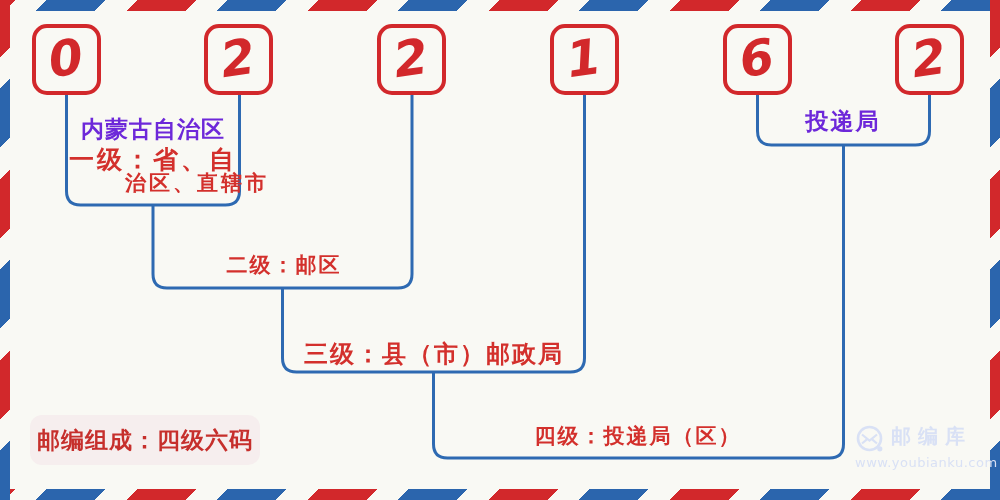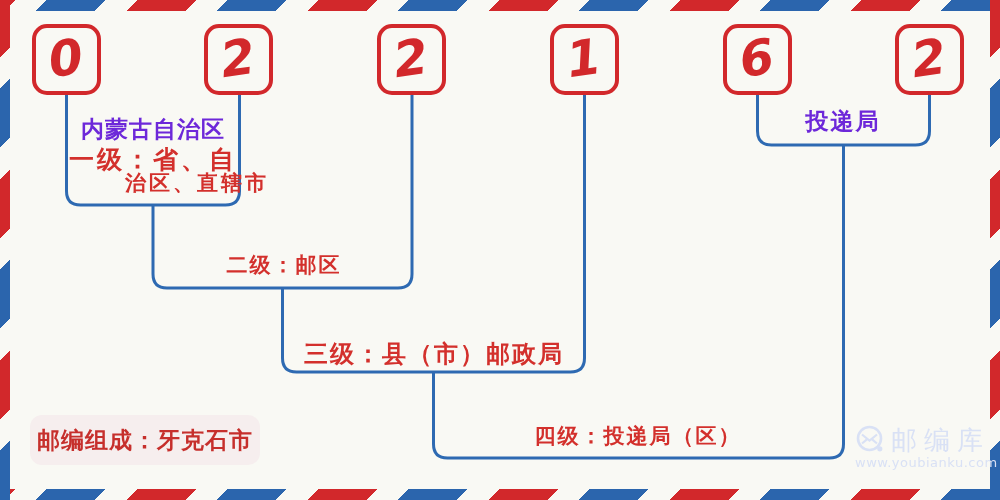--- a/index.html
+++ b/index.html
@@ -51,21 +51,21 @@
   .badge{
     position:absolute;left:30px;top:415px;width:230px;height:50px;
     background:#f6eeee;border-radius:12px;
     display:flex;align-items:center;justify-content:center;
   }
   .badge span{font-size:23px;font-weight:bold;color:#c62f2c;letter-spacing:1px;}
 
   
   .watermark{position:absolute;left:853px;top:422px;width:140px;height:52px;color:#d9e1f5;}
   .wm-icon{position:absolute;left:2px;top:2px;}
-  .wm-brand{position:absolute;left:38px;top:1px;font-size:26px;font-weight:normal;letter-spacing:7px;white-space:nowrap;}
+  .wm-brand{position:absolute;left:38px;top:1px;font-size:20px;font-weight:bold;letter-spacing:7px;white-space:nowrap;}
   .wm-url{position:absolute;left:2px;top:33px;font-size:13px;letter-spacing:0.5px;white-space:nowrap;}
 </style>
 </head>
 <body>
 
 <div class="stage">
 
   <div class="band band-top"></div>
   <div class="band band-bottom"></div>
   <div class="band band-left"></div>
@@ -104,21 +104,21 @@
 
   <div class="lbl red-t lvl2-label">二级：邮区</div>
 
   <div class="lbl red-t lvl3-label">三级：县（市）邮政局</div>
 
   <div class="lbl blue-t delivery-label">投递局</div>
 
   <div class="lbl red-t lvl4-label">四级：投递局（区）</div>
 
   <div class="badge">
-    <span>邮编组成：牙克石市</span>
+    <span>邮编组成：四级六码</span>
   </div>
 
   <div class="watermark">
     <svg class="wm-icon" width="32" height="32" viewBox="0 0 32 32">
       <circle cx="14.5" cy="14.5" r="11.5" fill="none" stroke="#d9e1f5" stroke-width="2.6"></circle>
       <path d="M7 10.5 L14.5 16.5 L22 10.5" fill="none" stroke="#d9e1f5" stroke-width="2.2"></path>
       <path d="M7 19.5 L12.2 15.2" fill="none" stroke="#d9e1f5" stroke-width="2.2"></path>
       <path d="M22 19.5 L16.8 15.2" fill="none" stroke="#d9e1f5" stroke-width="2.2"></path>
       <circle cx="24.8" cy="24.8" r="2.6" fill="#d9e1f5"></circle>
     </svg>

